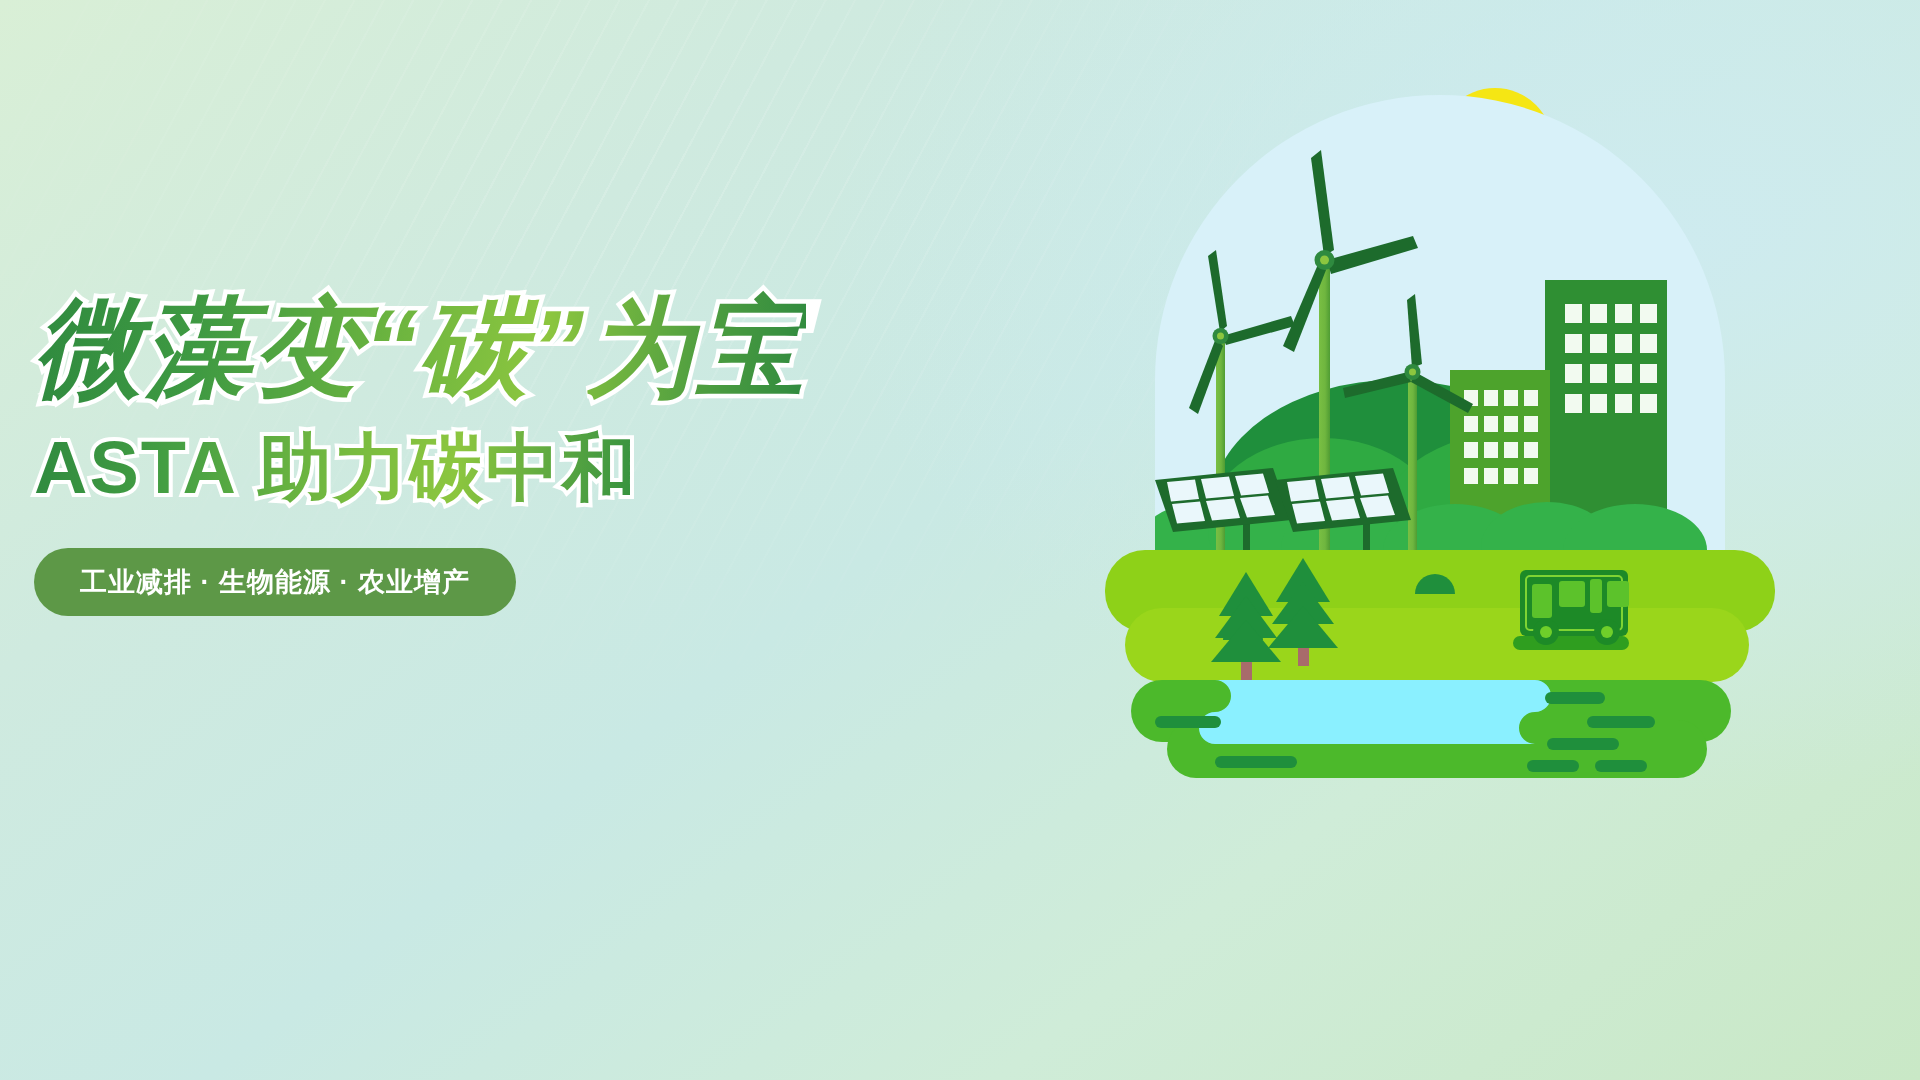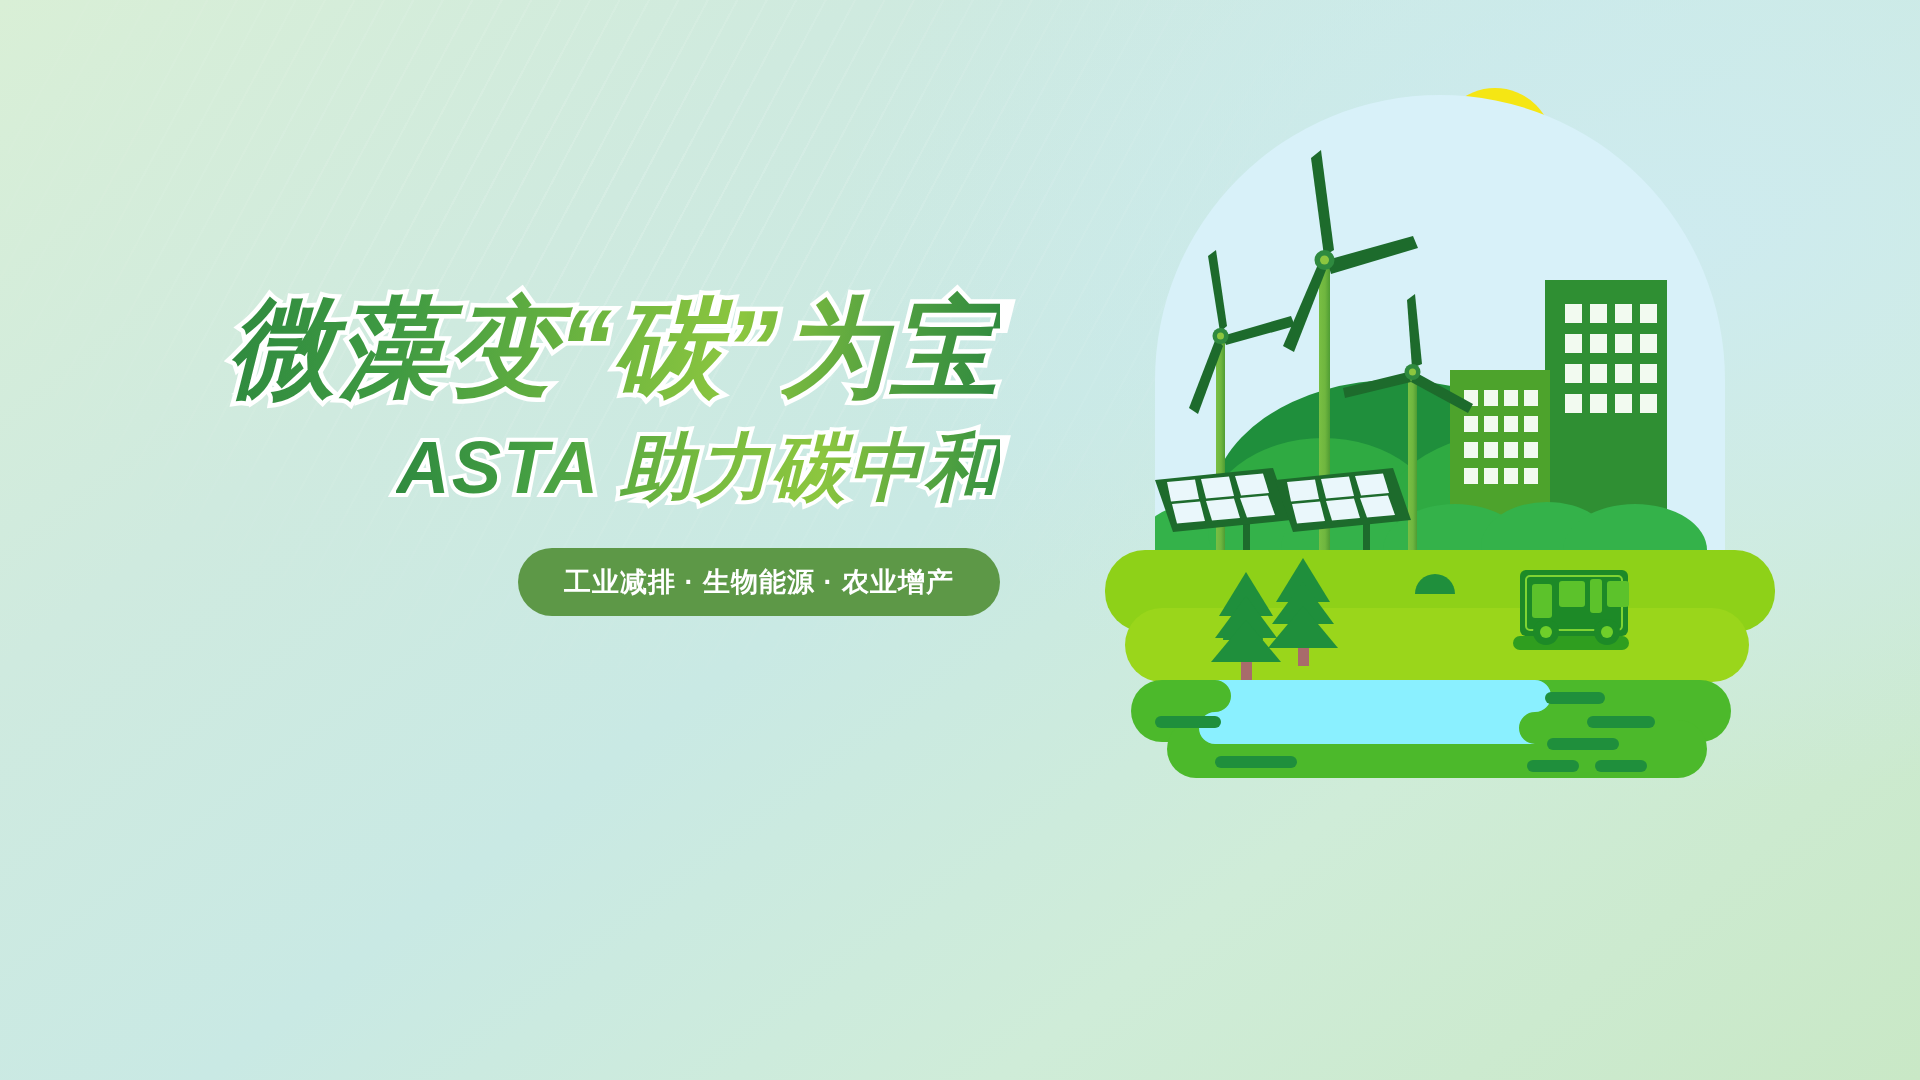--- a/index.html
+++ b/index.html
@@ -37,21 +37,22 @@
     mask-image: radial-gradient(ellipse 1100px 760px at 34% 18%, #000 0%, transparent 70%);
     pointer-events: none;
   }
 
   
   .text-block {
     position: absolute;
     left: 0;
     top: 290px;
     width: 1000px;
-    text-align: right;
+    text-align: left;
+    padding-left: 34px;
   }
 
   .headline {
     font-size: 108px;
     font-weight: 900;
     font-style: italic;
     letter-spacing: 2px;
     line-height: 1.08;
     margin: 0;
     background: linear-gradient(96deg, #2f8a3f 0%, #3f9a42 22%, #6fb63f 48%, #8cc63f 66%, #4f9e40 86%, #2f8a3f 100%);
@@ -90,21 +91,20 @@
 
   .subline-wrap {
     position: relative;
     display: inline-block;
     margin-top: 14px;
   }
   .subline-stroke,
   .subline-fill {
     font-size: 74px;
     font-weight: 900;
-    font-style: italic;
     letter-spacing: 2px;
     line-height: 1.1;
     margin: 0;
     white-space: nowrap;
   }
   .subline-stroke {
     position: absolute;
     left: 0; top: 0;
     color: transparent;
     -webkit-text-stroke: 8px #ffffff;

